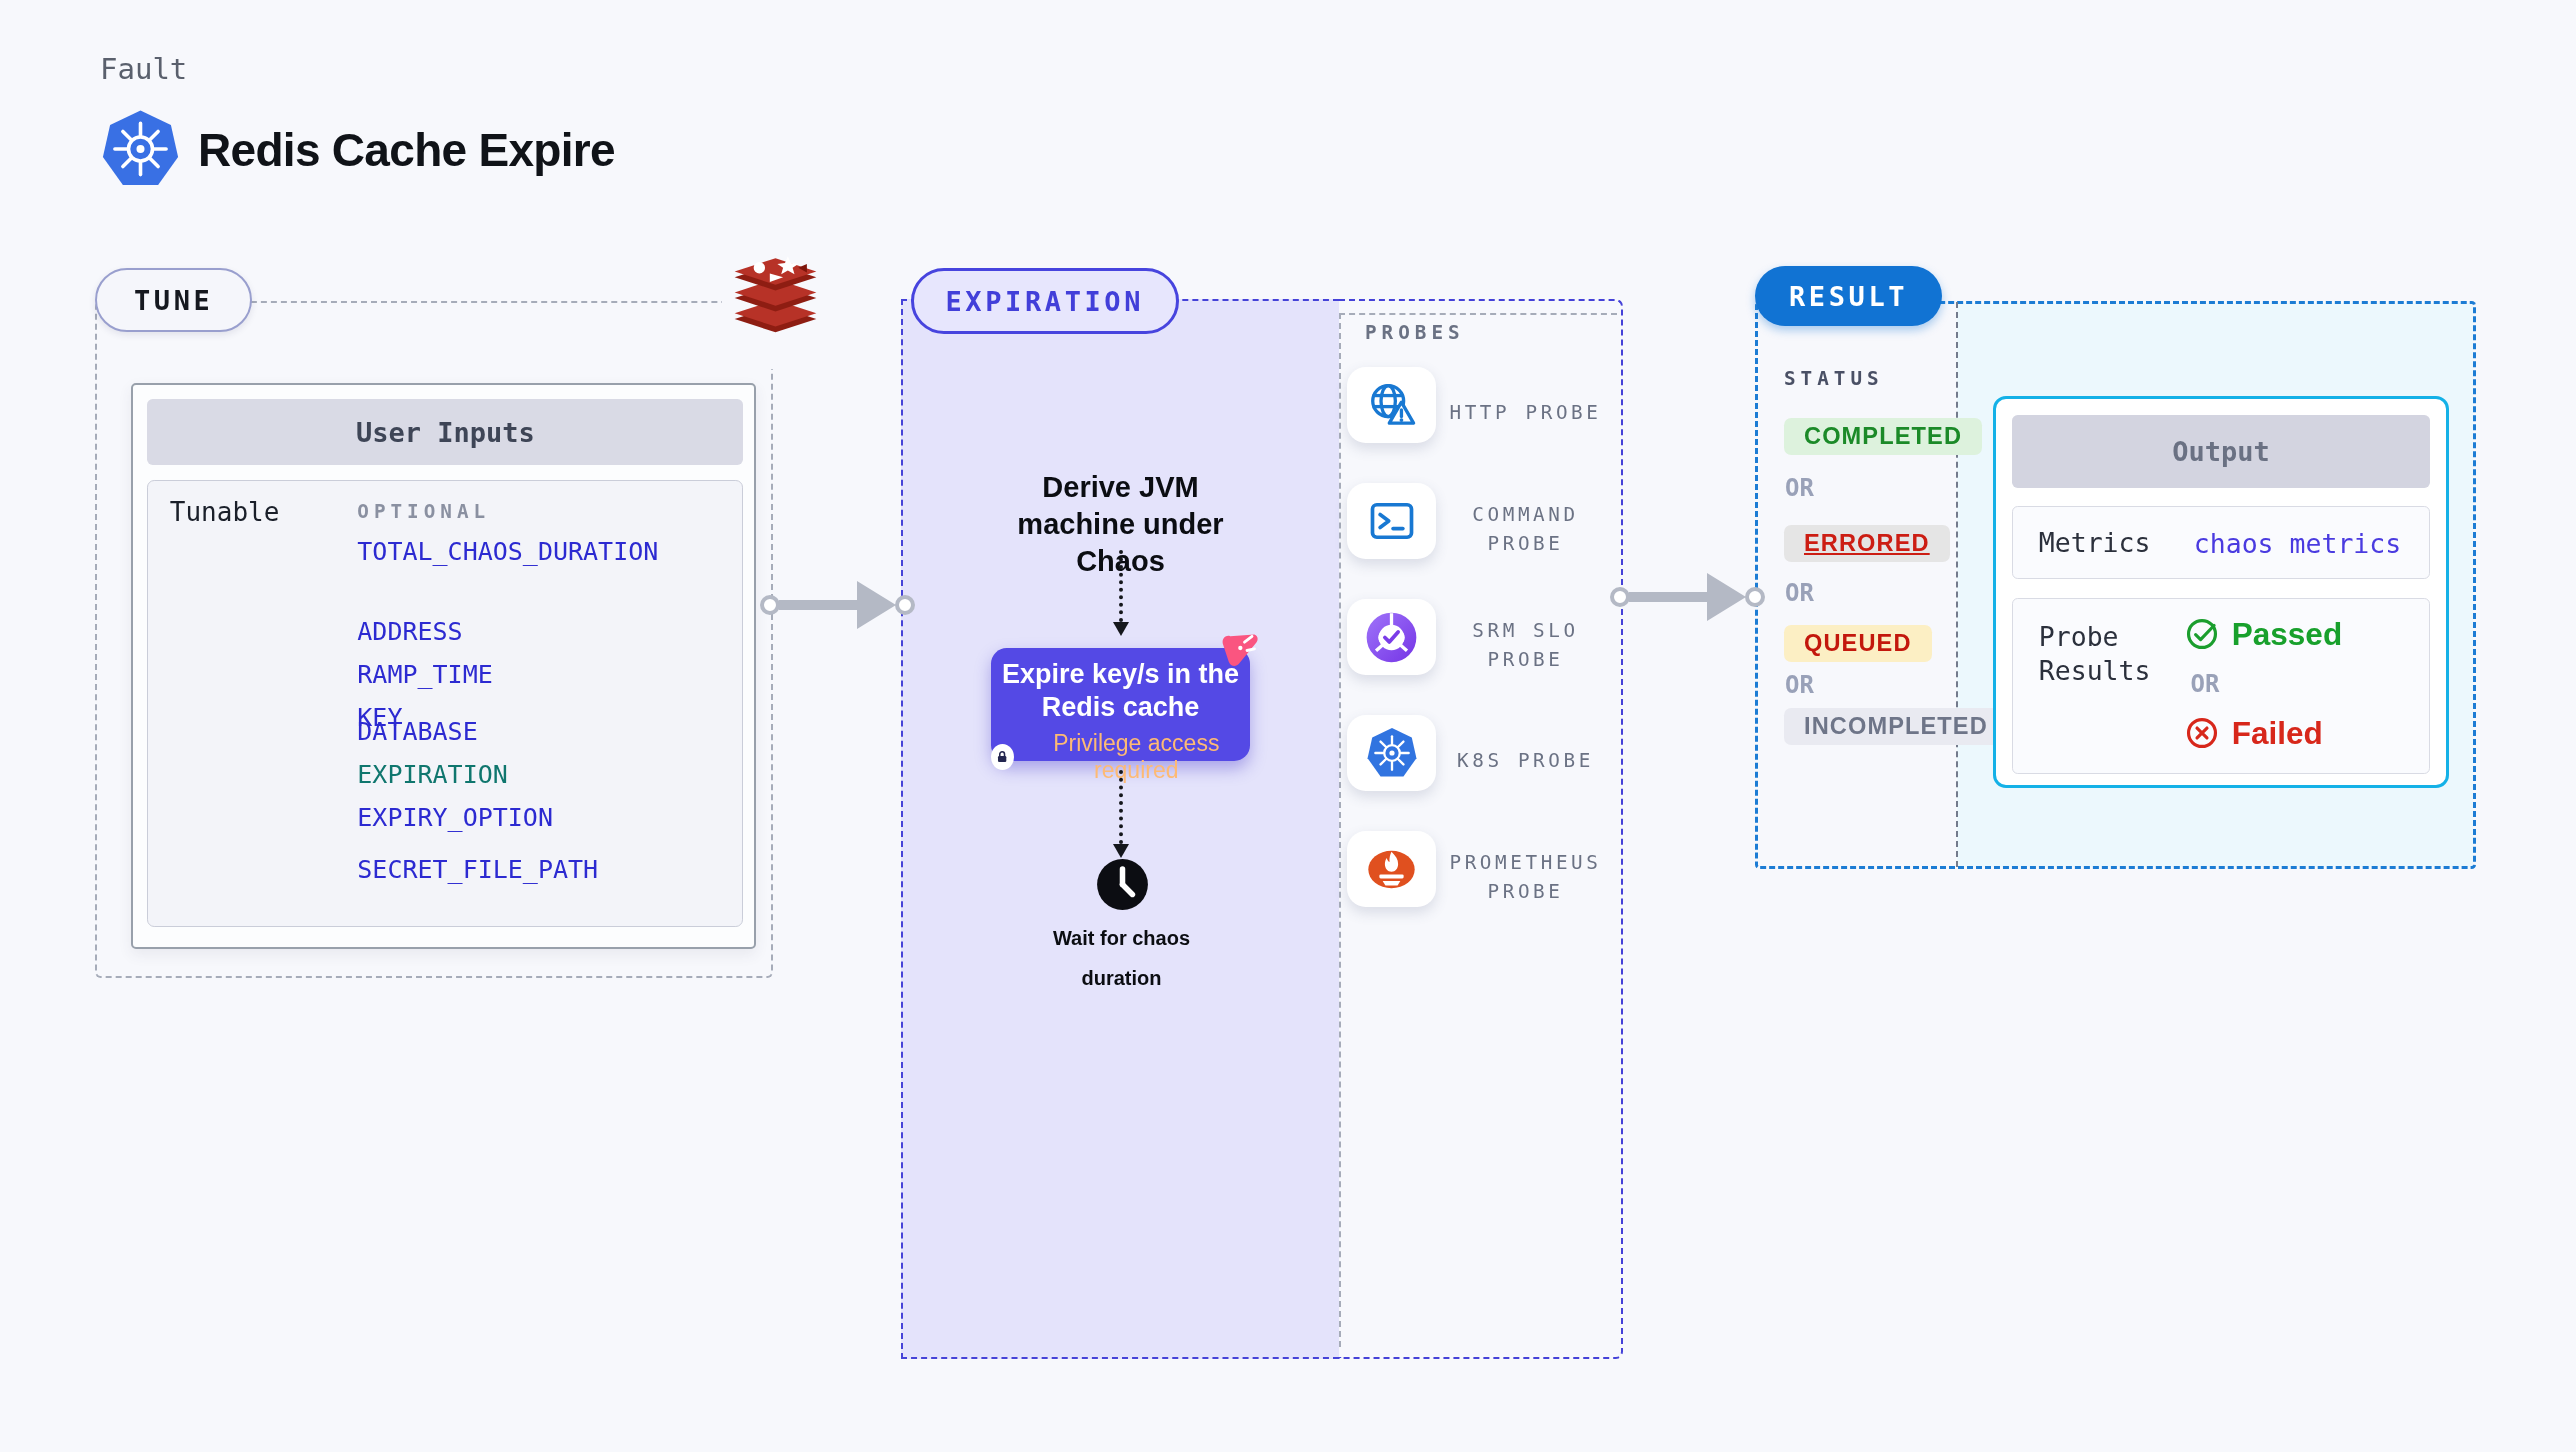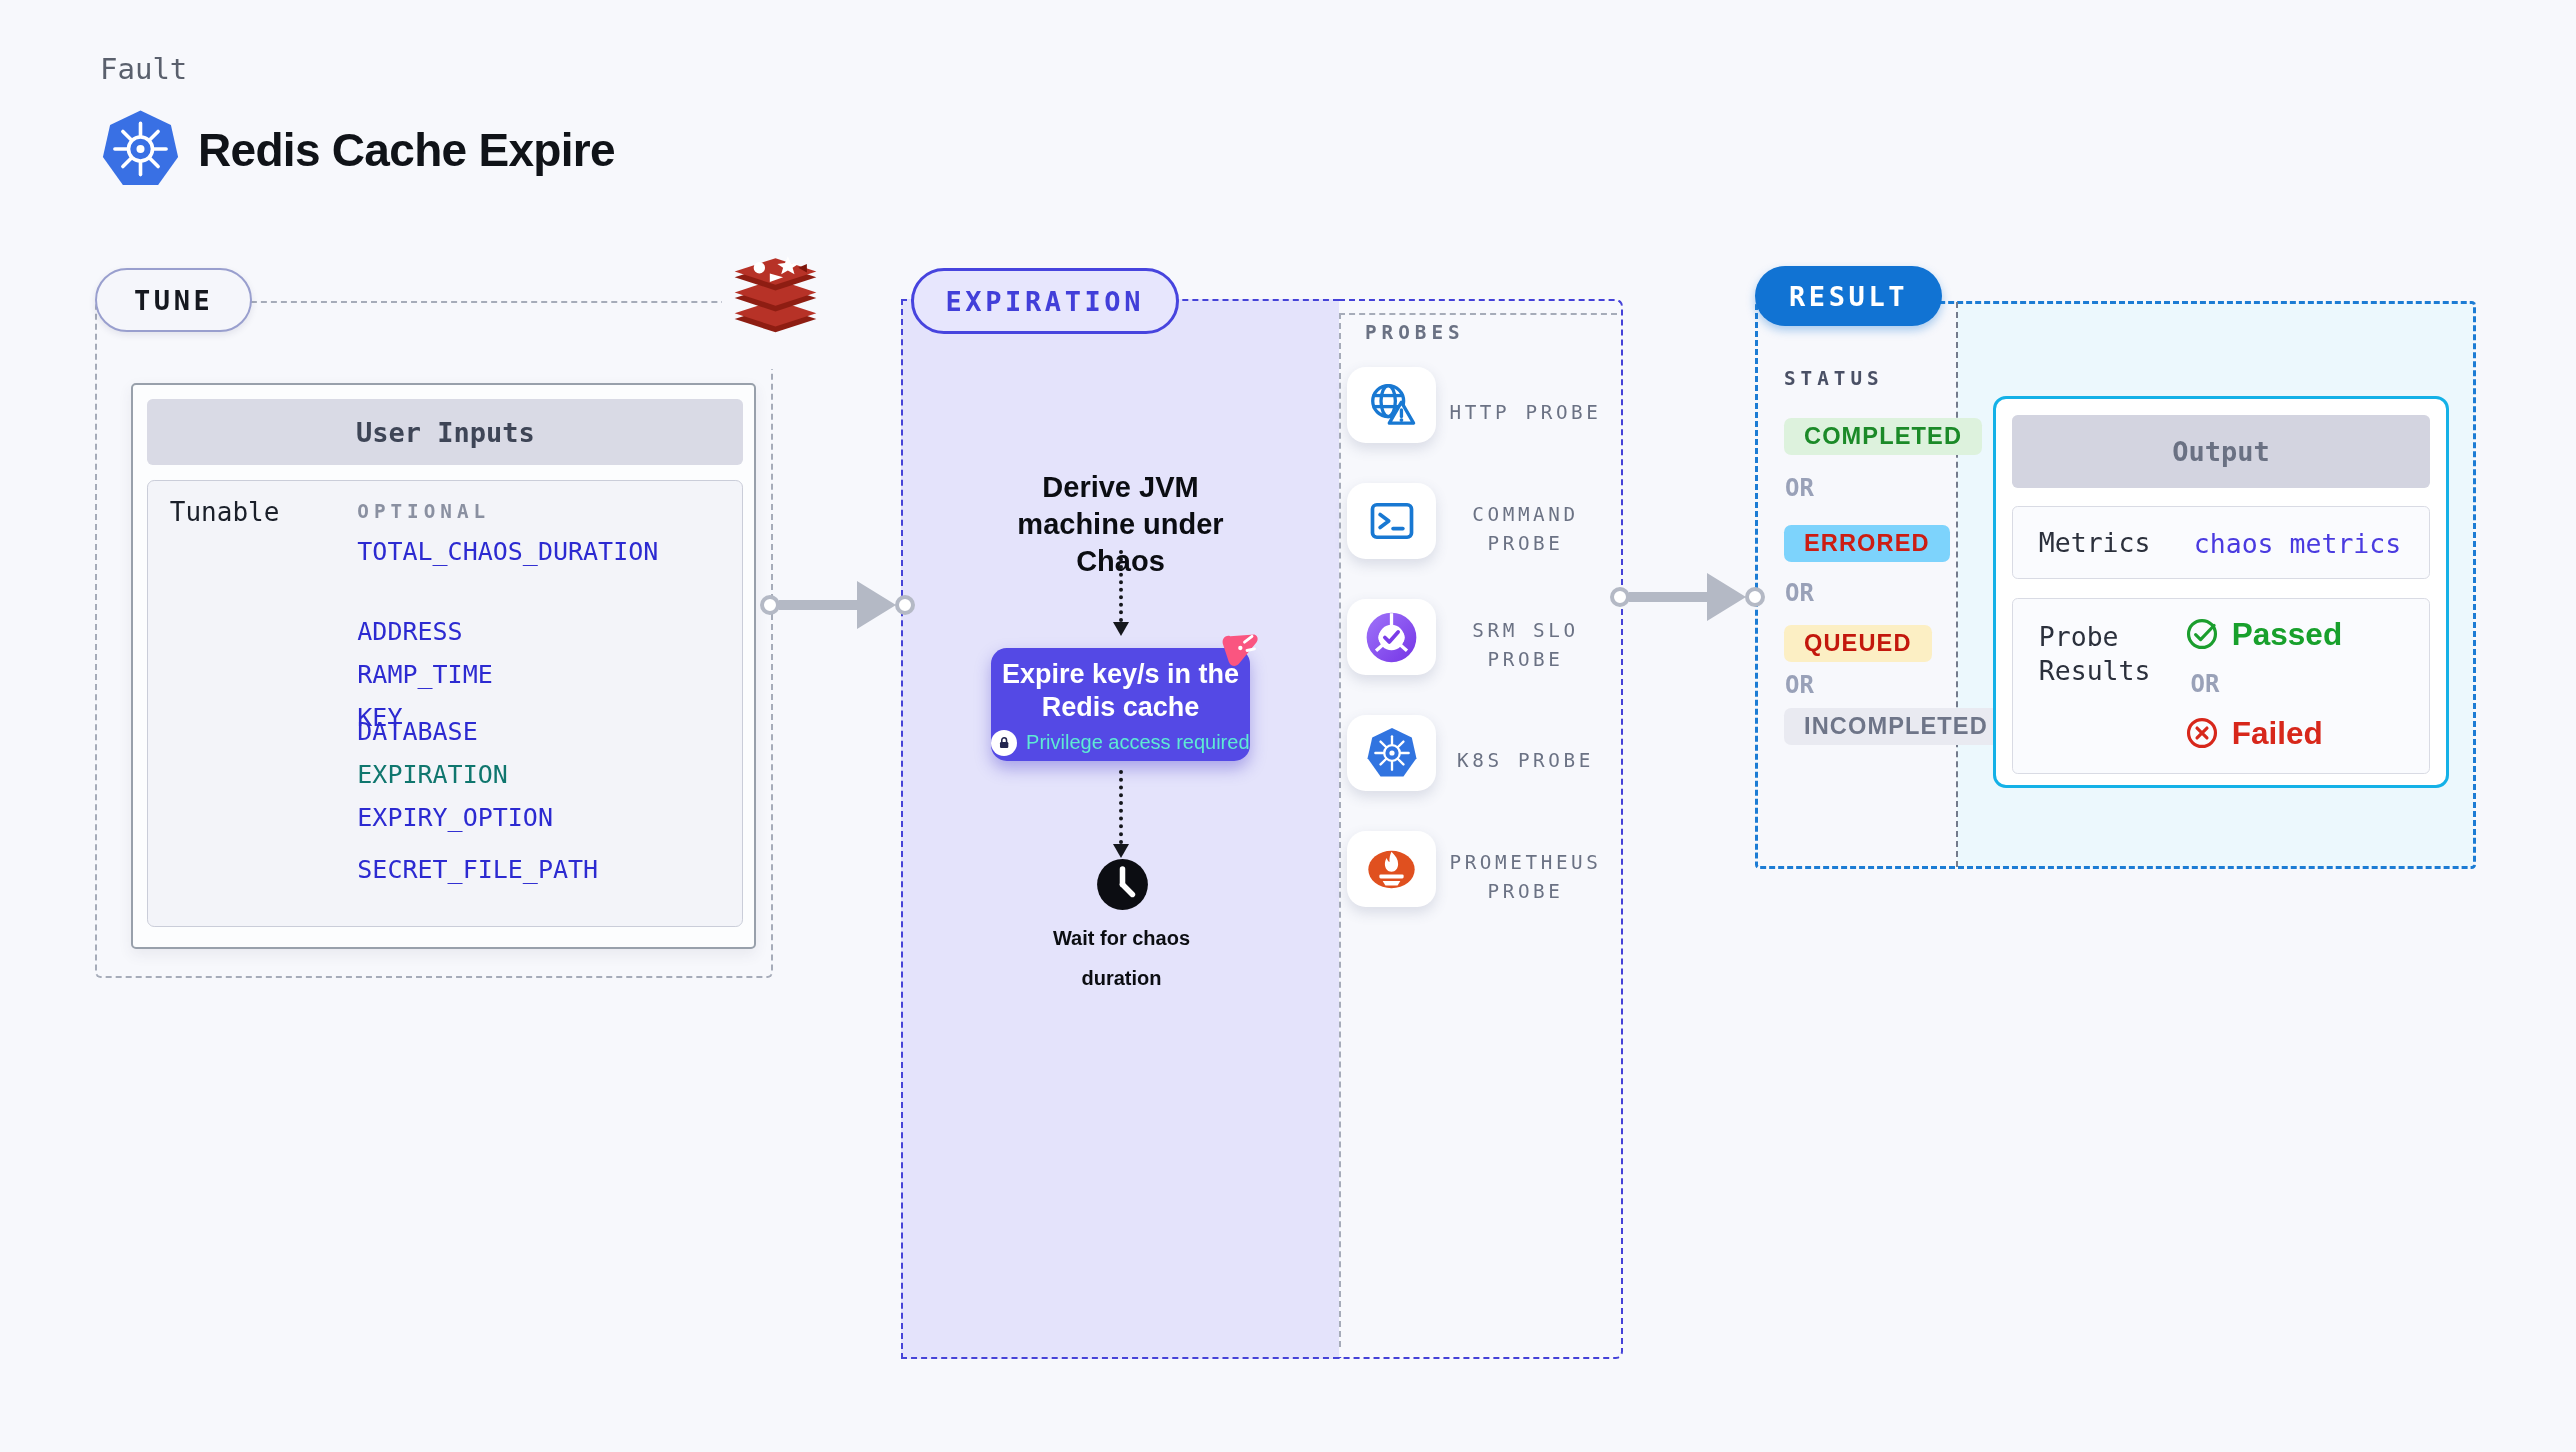--- a/index.html
+++ b/index.html
@@ -72,21 +72,21 @@
   .dot-arrow .tip { width:0; height:0; border-top:14.3px solid #15171c;
                     border-left:8.6px solid transparent; border-right:8.6px solid transparent; }
   .da1 { left:1110px; top:550px; } .da1 .stem { height:72px; }
   .da2 { left:1110px; top:770px; } .da2 .stem { height:74px; }
   .action-box { position:absolute; left:991px; top:648px; width:259px; height:113px; background:#5449e5;
                 border-radius:15.8px; box-shadow:0 7.2px 15.8px rgba(60,45,200,.35); color:#fff; text-align:center; }
   .action-text { margin-top:10px; font-size:27px; font-weight:bold; line-height:33px; }
   .action-note { margin-top:5.7px; display:flex; align-items:center; justify-content:center; gap:8.6px; }
   .action-note .lock-wrap { width:26px; height:26px; background:#fff; border-radius:50%;
                             display:flex; align-items:center; justify-content:center; }
-  .action-note span { font-size:20px; color:#5eead4; }
+  .action-note span { font-size:23px; color:#fdba74; }
   .chaos-pink { position:absolute; left:1222px; top:628px; width:40px; height:40px; z-index:6; }
   .clock-wrap { position:absolute; left:1096px; top:858px; width:53px; height:53px; }
 
   
   .probes-label { position:absolute; left:1365px; top:321px; font-family:"DejaVu Sans Mono",monospace;
                   font-weight:bold; font-size:19.3px; letter-spacing:5px; color:#6b7284; }
   .probes-col { position:absolute; left:1339px; top:367px; width:284px; display:flex; flex-direction:column;
                 align-items:center; gap:40px; }
   .probe-item { display:flex; align-items:center; }
   .probe-card { width:89px; height:76px; background:#ffffff; border-radius:18.6px;
@@ -350,21 +350,21 @@
 
   <div class="result-cyan"></div>
   <div class="result-box"></div>
   <div class="result-divider"></div>
   <div class="pill result-pill">RESULT</div>
 
   <div class="status-label">STATUS</div>
 
   <div class="status-chip" style="top: 418px; background: rgb(221, 242, 221); color: rgb(27, 138, 40);">COMPLETED</div>
   <div class="or-word" style="top:474px;">OR</div>
-  <div class="status-chip" style="top: 525px; background: #7dd3fc; color: rgb(204, 29, 19);">ERRORED</div>
+  <div class="status-chip" style="top: 525px; background: #e5e5e5; color: rgb(204, 29, 19); text-decoration: underline;">ERRORED</div>
   <div class="or-word" style="top:579px;">OR</div>
   <div class="status-chip" style="top: 625px; background: rgb(252, 239, 196); color: rgb(195, 23, 12);">QUEUED</div>
   <div class="or-word" style="top:671px;">OR</div>
   <div class="status-chip" style="top: 708px; background: rgb(233, 234, 241); color: rgb(110, 117, 136);">INCOMPLETED</div>
 
   <div class="output-box">
     <div class="output-header">Output</div>
     <div class="output-row row-metrics">
       <div class="lbl">Metrics</div>
       <div class="metrics-value" style="color: rgb(74, 59, 224);">chaos metrics</div>

